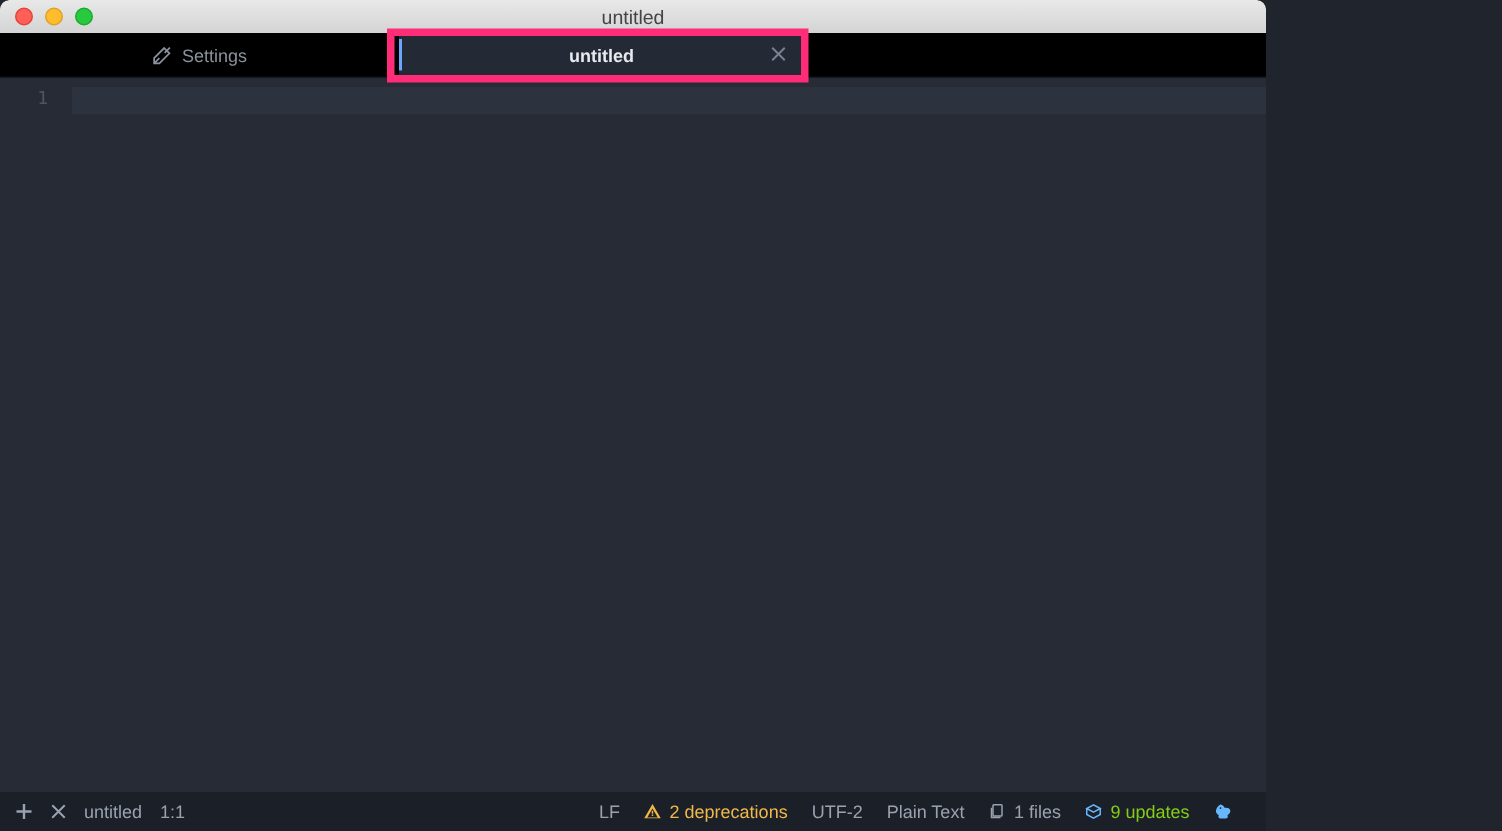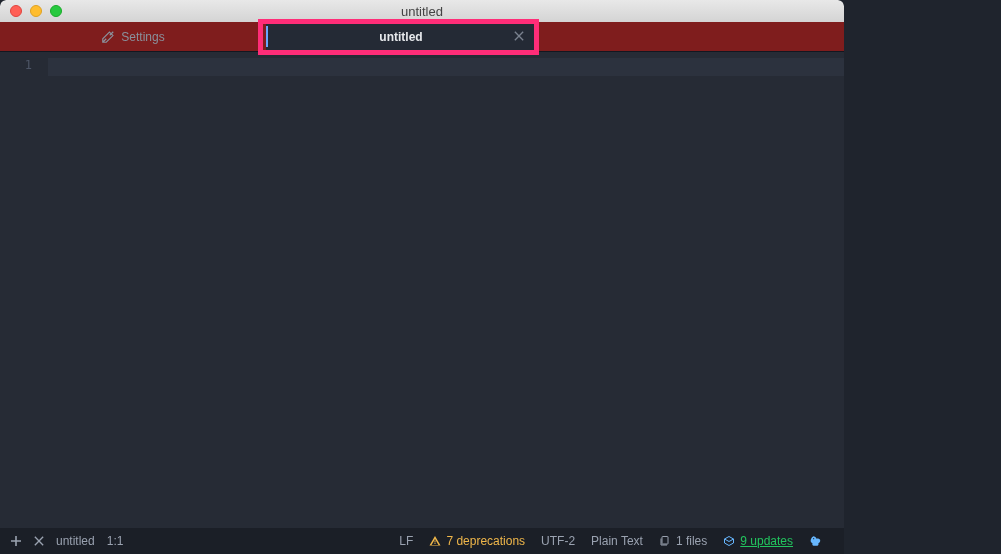--- a/index.html
+++ b/index.html
@@ -7,39 +7,39 @@
     .window { width:844px; height:554px; display:flex; flex-direction:column; border-radius:6px 6px 0 0; overflow:hidden; }
     
     .titlebar { height:22px; background:#dcdcdc; background:linear-gradient(#e8e8e8,#d4d4d4); display:flex; align-items:center; position:relative; border-top-left-radius:6px; border-top-right-radius:6px; }
     .traffic { display:flex; gap:8px; padding-left:10px; }
     .dot { width:12px; height:12px; border-radius:50%; }
     .dot.red{background:#ff5f56;border:1px solid #e0443e;}
     .dot.yellow{background:#ffbd2e;border:1px solid #dea123;}
     .dot.green{background:#27c93f;border:1px solid #1aab29;}
     .titlebar .title { position:absolute; left:0; right:0; text-align:center; font-size:13px; color:#444; }
     
-    .tabbar { height:30px; background:#7f1d1d; display:flex; border-bottom:1px solid #131720; }
+    .tabbar { height:30px; background:#000000; display:flex; border-bottom:1px solid #131720; }
     .tab { display:flex; align-items:center; justify-content:center; gap:6px; color:#8a919c; font-size:12px; cursor:pointer; position:relative; }
     .tab-settings { width:266px; }
     .tab-active { width:270px; background:#242a35; color:#e7e9ec; font-weight:700; }
     .tab-active::before { content:""; position:absolute; left:0; top:4px; bottom:4px; width:2px; background:#6aa6ff; }
     .tab .close { position:absolute; right:10px; top:7px; width:14px; height:14px; display:flex; align-items:center; justify-content:center; color:#8a919c; }
     .highlight-box { position:absolute; border:5px solid #ff2d78; pointer-events:none; z-index:50; }
     
     .editor { flex:1; display:flex; background:#262b35; position:relative; }
     .gutter { width:42px; background:#262b35; color:#4d5566; text-align:right; padding:6px 10px 0 0; font-family:Menlo,Consolas,monospace; font-size:12px; }
     .code-area { flex:1; padding:6px 0 0 6px; font-family:Menlo,Consolas,monospace; font-size:13px; }
     .code-line { height:18px; position:relative; }
     .code-area .cursor-line { background:#2c323e; }
     
     .statusbar { height:26px; background:#1b1f27; display:flex; align-items:center; font-size:12px; color:#9aa2b0; }
     .statusbar .left { display:flex; align-items:center; gap:12px; padding-left:10px; }
     .statusbar .right { margin-left:auto; display:flex; align-items:center; gap:16px; padding-right:21px; }
     .status-item { display:flex; align-items:center; gap:5px; cursor:pointer; }
-    .blue { color:#22c55e;text-decoration:underline; }
+    .blue { color:#84cc16; }
     .warn { color:#f0b74a; }
     svg { display:block; }
   </style>
 </head>
 <body>
 
 <div class="window">
 
   <div class="titlebar">
     <div class="traffic">
@@ -96,21 +96,21 @@
       <span class="status-item">1:1</span>
     </div>
     <div class="right">
       <span class="status-item">LF</span>
       <span class="status-item warn">
         <span>
           <svg width="12" height="12" viewBox="0 0 24 24" fill="#f0b74a">
               <path d="M12 2L1 21h22L12 2zm0 6l7 12H5l7-12zM11 11h2v4h-2v-4zm0 5h2v2h-2v-2z"></path>
             </svg>
         </span>
-        <span>7 deprecations</span>
+        <span>2 deprecations</span>
       </span>
       <span class="status-item">UTF-2</span>
       <span class="status-item">Plain Text</span>
       <span class="status-item">
         <span>
           <svg width="12" height="12" viewBox="0 0 24 24" fill="none" stroke="#9aa2b0" stroke-width="2">
               <rect x="6" y="3" width="12" height="15" rx="1"></rect>
               <path d="M4 7v13h12"></path>
             </svg>
         </span>

